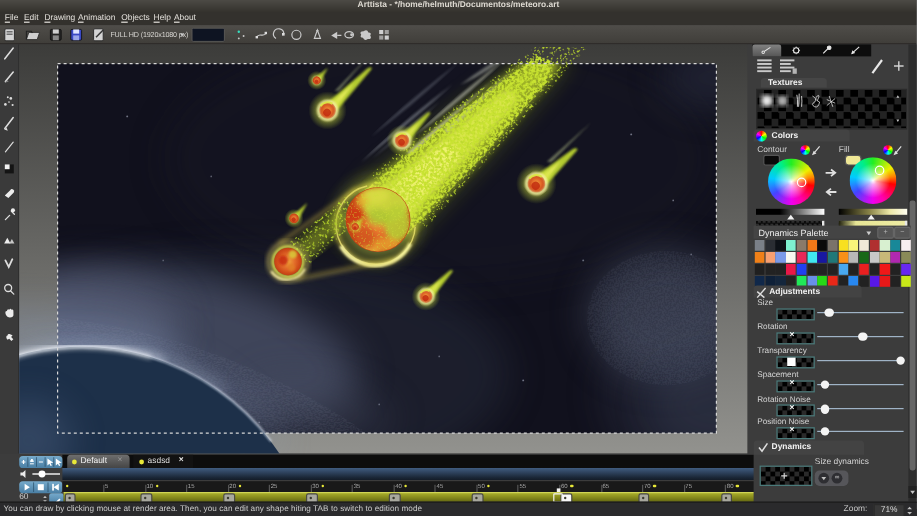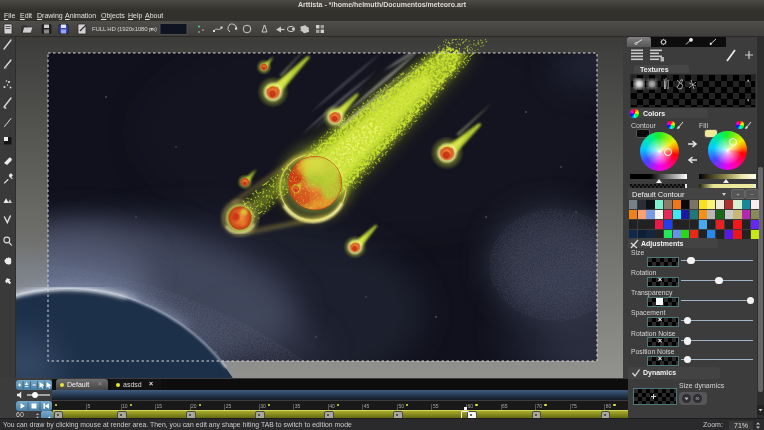--- a/index.html
+++ b/index.html
@@ -457,21 +457,21 @@
   <div class="abs" style="left:76px;top:137px;width:57px;height:5px;background:linear-gradient(90deg,#000,#8a8448 45%,#ece8a8 75%,#fffef0);"></div>
   <div class="abs" style="left:100px;top:142px;width:0;height:0;border-left:3.5px solid transparent;border-right:3.5px solid transparent;border-bottom:4.5px solid #f0f0f0;"></div>
 
   <div class="abs" style="left:7px;top:147px;width:57px;height:4.5px;background:repeating-conic-gradient(#2e2e2e 0% 25%, #0a0a0a 0% 50%);background-size:4px 4px;"></div>
   <div class="abs" style="left:62px;top:146.5px;width:2px;height:5.5px;background:#e8e8e8;"></div>
   <div class="abs" style="left:76px;top:147px;width:57px;height:4.5px;background:repeating-conic-gradient(#555 0% 25%, #222 0% 50%);background-size:4px 4px;"></div>
   <div class="abs" style="left:76px;top:147px;width:57px;height:4.5px;background:linear-gradient(90deg,rgba(30,30,10,0.9),rgba(240,238,154,0.95) 25%,rgba(244,242,166,0.97));"></div>
   <div class="abs" style="left:131px;top:146.5px;width:2px;height:5.5px;background:#e8e8e8;"></div>
 
   <div class="abs" style="left:5px;top:151px;width:131px;height:11px;background:#444;"></div>
-  <div class="abs lbl" style="left:9px;top:153px;font-size:7.5px;color:#eee;">Default Contour</div>
+  <div class="abs lbl" style="left:9px;top:153px;font-size:7.5px;color:#eee;">Dynamics Palette</div>
   <div class="abs" style="left:99px;top:156px;width:0;height:0;border-left:2.5px solid transparent;border-right:2.5px solid transparent;border-top:3px solid #ccc;"></div>
   <div class="abs" style="left:108px;top:152px;width:12px;height:8px;background:#555;border:1px solid #666;border-radius:2px;color:#b8b8b8;font-size:6px;text-align:center;line-height:8px;">+</div>
   <div class="abs" style="left:122px;top:152px;width:12px;height:8px;background:#555;border:1px solid #666;border-radius:2px;color:#b8b8b8;font-size:6px;text-align:center;line-height:8px;">−</div>
 
   <div class="abs" id="pal" style="left:6px;top:163px;width:130px;height:40px;">
         <div class="abs" style="left:0px;top:0px;width:8.2px;height:9px;background:#7a8088"></div>
         <div class="abs" style="left:8.7px;top:0px;width:8.2px;height:9px;background:#2a2d33"></div>
         <div class="abs" style="left:17.4px;top:0px;width:8.2px;height:9px;background:#0d1117"></div>
         <div class="abs" style="left:26.099999999999998px;top:0px;width:8.2px;height:9px;background:#7ef0d0"></div>
         <div class="abs" style="left:34.8px;top:0px;width:8.2px;height:9px;background:#8a7a6a"></div>

